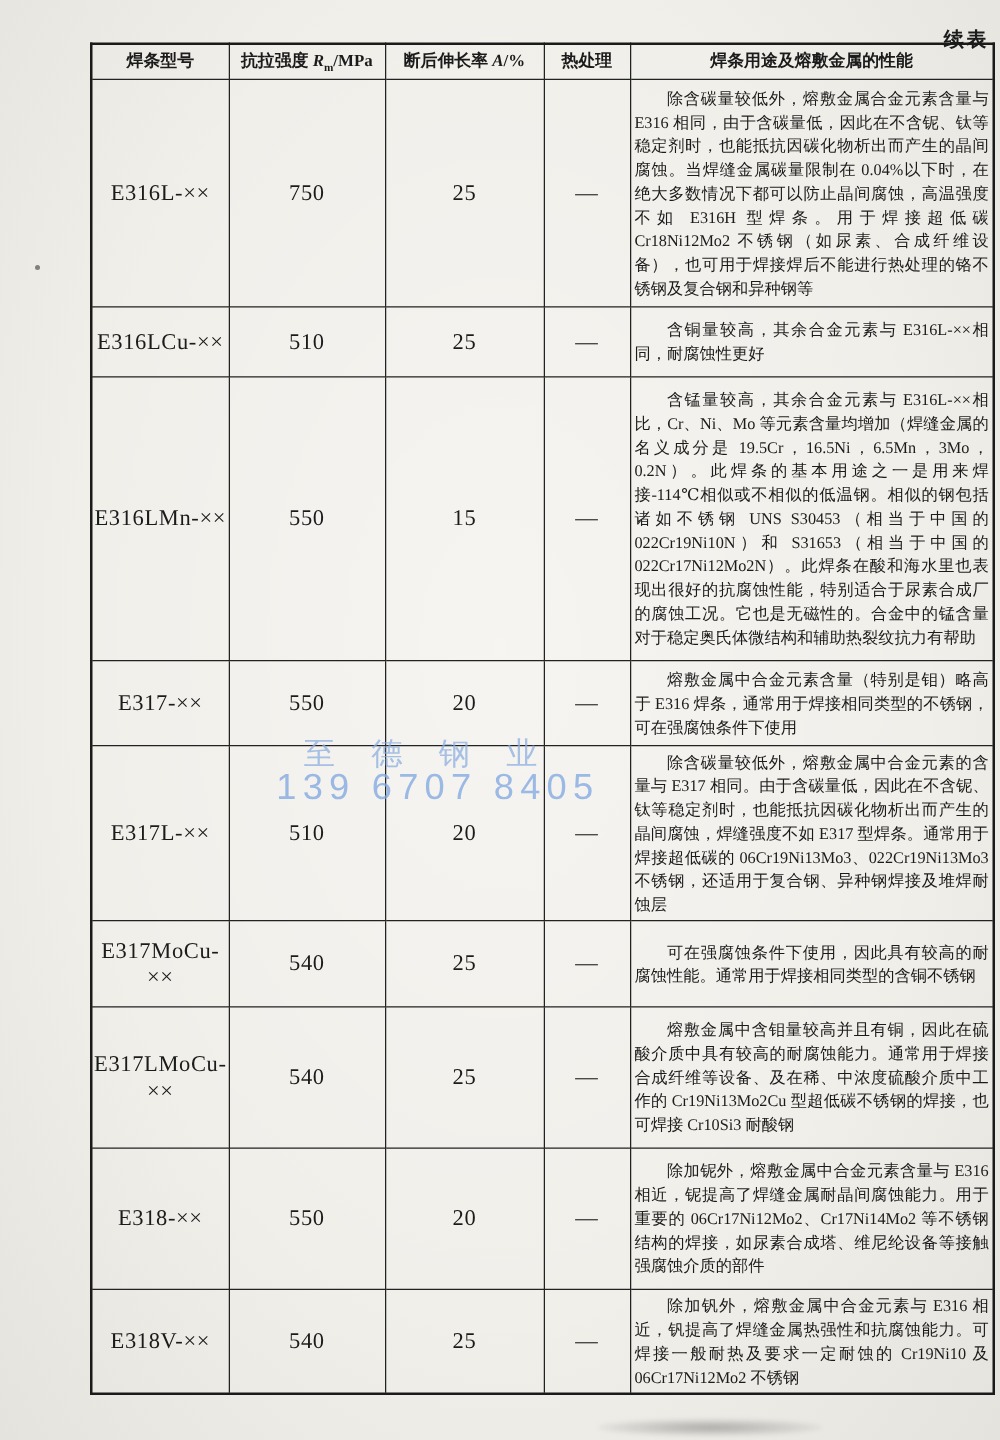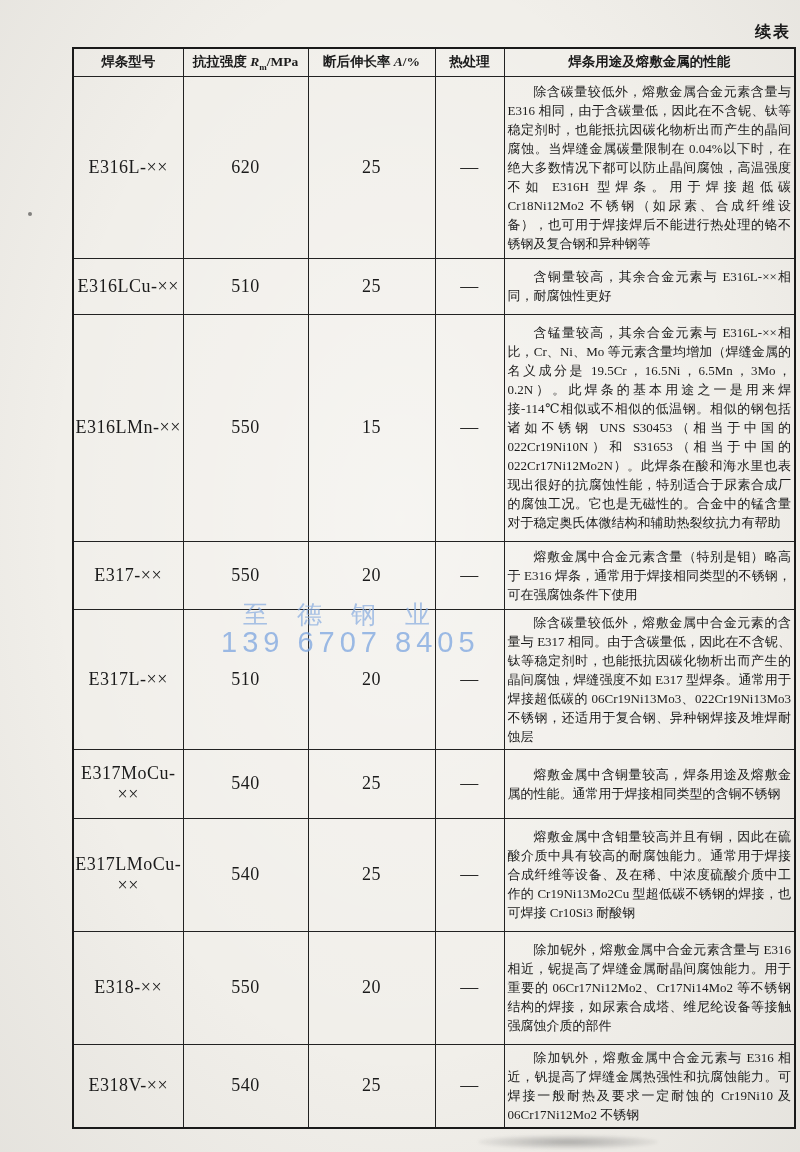--- a/index.html
+++ b/index.html
@@ -12,21 +12,21 @@
   .paper-shade{
     position:absolute;inset:0;
     background:radial-gradient(ellipse at 50% 45%, rgba(255,255,255,0.35) 0%, rgba(0,0,0,0) 60%, rgba(90,85,75,0.08) 100%);
     pointer-events:none;
   }
   .continued{
     position:absolute;top:22px;left:742px;
     font-size:16px;font-weight:bold;letter-spacing:2px;margin-left:13px;
   }
   table.spec{
-    position:absolute;left:72px;top:47px;
+    position:absolute;left:72px;top:34px;
     width:722px;border-collapse:collapse;table-layout:fixed;
     background:transparent;
   }
   table.spec td,table.spec th{
     border:1.5px solid #222;
     padding:0;vertical-align:middle;
     font-weight:normal;
   }
   table.spec{border:2px solid #1a1a1a;}
   col.c-model{width:110px;}
@@ -48,21 +48,21 @@
     vertical-align:top;
     font-size:13px;line-height:19px;
     padding:3px 7px 2px 7px;
     text-align:justify;
   }
   td.desc p{margin:3px;text-indent:2em;}
   tr.r1{height:182px;} tr.r2{height:56px;} tr.r3{height:227px;}
   tr.r4{height:68px;}  tr.r5{height:140px;} tr.r6{height:69px;}
   tr.r7{height:113px;} tr.r8{height:113px;} tr.r9{height:84px;}
   .watermark{
-    position:absolute;left:0;top:16px;width:800px;height:1005px;
+    position:absolute;left:0;top:4px;width:800px;height:1005px;
     pointer-events:none;z-index:5;
   }
   .wm-name{
     position:absolute;left:243px;top:582px;
     font-size:25px;letter-spacing:29px;
     color:rgba(140,175,224,0.75);
     font-family:"Liberation Sans",sans-serif;
     white-space:nowrap;
   }
   .wm-phone{
@@ -101,21 +101,21 @@
       <tr class="hdr">
     <th>焊条型号</th>
     <th><span>抗拉强度 </span><span class="sym">R</span><sub>m</sub><span>/MPa</span></th>
     <th><span>断后伸长率 </span><span class="sym">A</span><span>/%</span></th>
     <th>热处理</th>
     <th>焊条用途及熔敷金属的性能</th>
   </tr>
 
   <tr class="r1">
     <td class="model">E316L-××</td>
-    <td class="num">620</td>
+    <td class="num">750</td>
     <td class="num">25</td>
     <td class="dash">—</td>
     <td class="desc">
           <p>除含碳量较低外，熔敷金属合金元素含量与 E316 相同，由于含碳量低，因此在不含铌、钛等稳定剂时，也能抵抗因碳化物析出而产生的晶间腐蚀。当焊缝金属碳量限制在 0.04%以下时，在绝大多数情况下都可以防止晶间腐蚀，高温强度不如 E316H 型焊条。用于焊接超低碳 Cr18Ni12Mo2 不锈钢（如尿素、合成纤维设备），也可用于焊接焊后不能进行热处理的铬不锈钢及复合钢和异种钢等</p>
         </td>
   </tr>
 
   <tr class="r2">
     <td class="model">E316LCu-××</td>
     <td class="num">510</td>
@@ -155,21 +155,21 @@
           <p>除含碳量较低外，熔敷金属中合金元素的含量与 E317 相同。由于含碳量低，因此在不含铌、钛等稳定剂时，也能抵抗因碳化物析出而产生的晶间腐蚀，焊缝强度不如 E317 型焊条。通常用于焊接超低碳的 06Cr19Ni13Mo3、022Cr19Ni13Mo3 不锈钢，还适用于复合钢、异种钢焊接及堆焊耐蚀层</p>
         </td>
   </tr>
 
   <tr class="r6">
     <td class="model">E317MoCu-××</td>
     <td class="num">540</td>
     <td class="num">25</td>
     <td class="dash">—</td>
     <td class="desc">
-          <p>熔敷金属中含铜量较高，焊条用途及熔敷金属的性能。通常用于焊接相同类型的含铜不锈钢</p>
+          <p>可在强腐蚀条件下使用，因此具有较高的耐腐蚀性能。通常用于焊接相同类型的含铜不锈钢</p>
         </td>
   </tr>
 
   <tr class="r7">
     <td class="model">E317LMoCu-××</td>
     <td class="num">540</td>
     <td class="num">25</td>
     <td class="dash">—</td>
     <td class="desc">
           <p>熔敷金属中含钼量较高并且有铜，因此在硫酸介质中具有较高的耐腐蚀能力。通常用于焊接合成纤维等设备、及在稀、中浓度硫酸介质中工作的 Cr19Ni13Mo2Cu 型超低碳不锈钢的焊接，也可焊接 Cr10Si3 耐酸钢</p>

